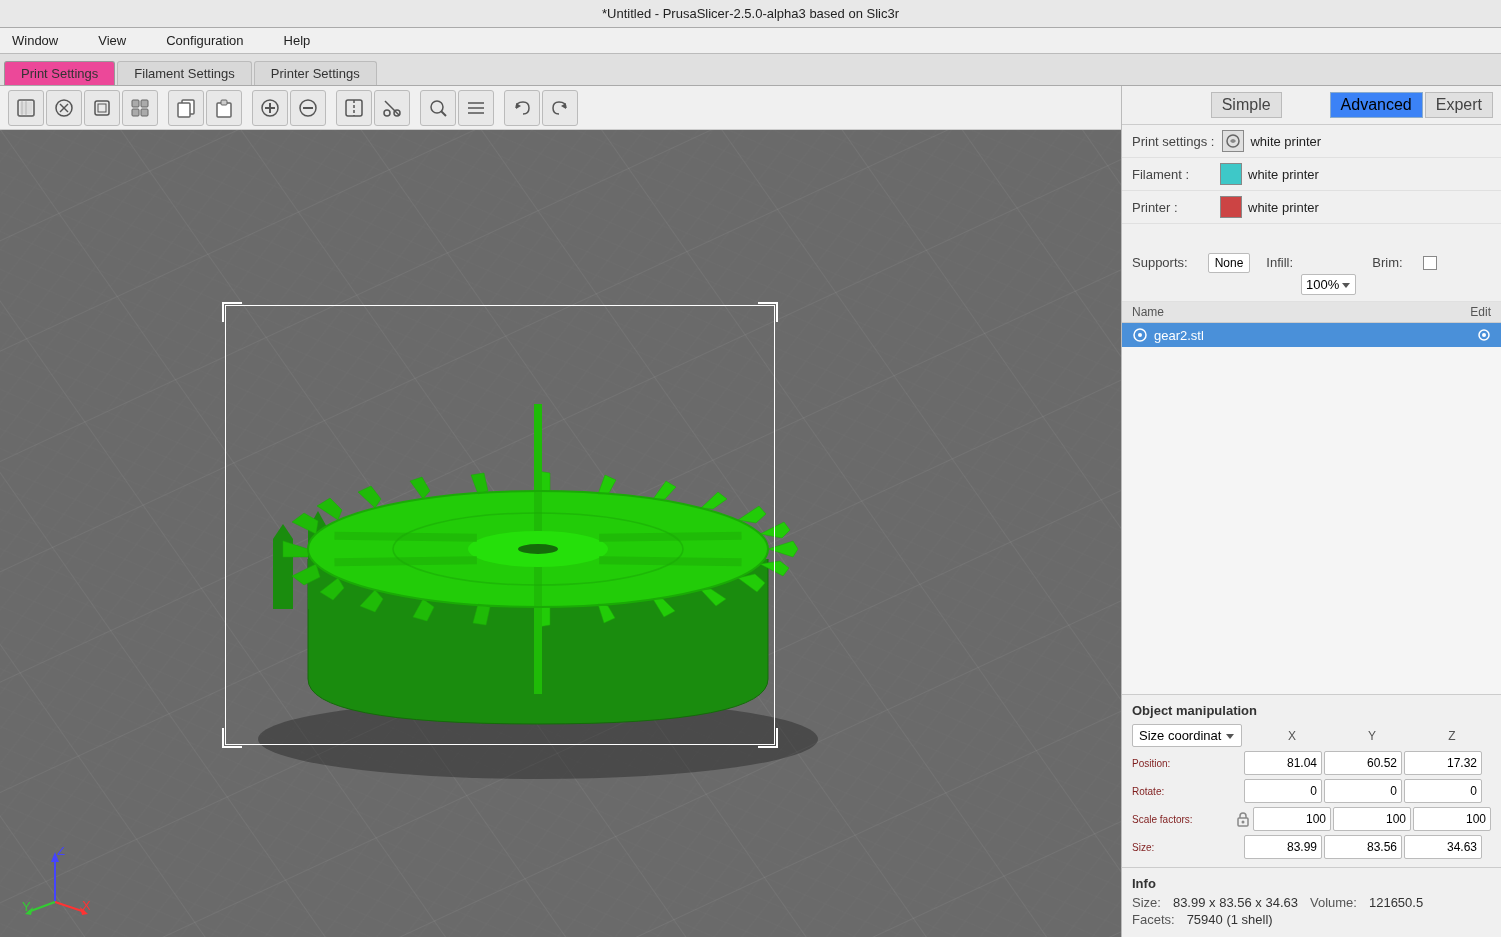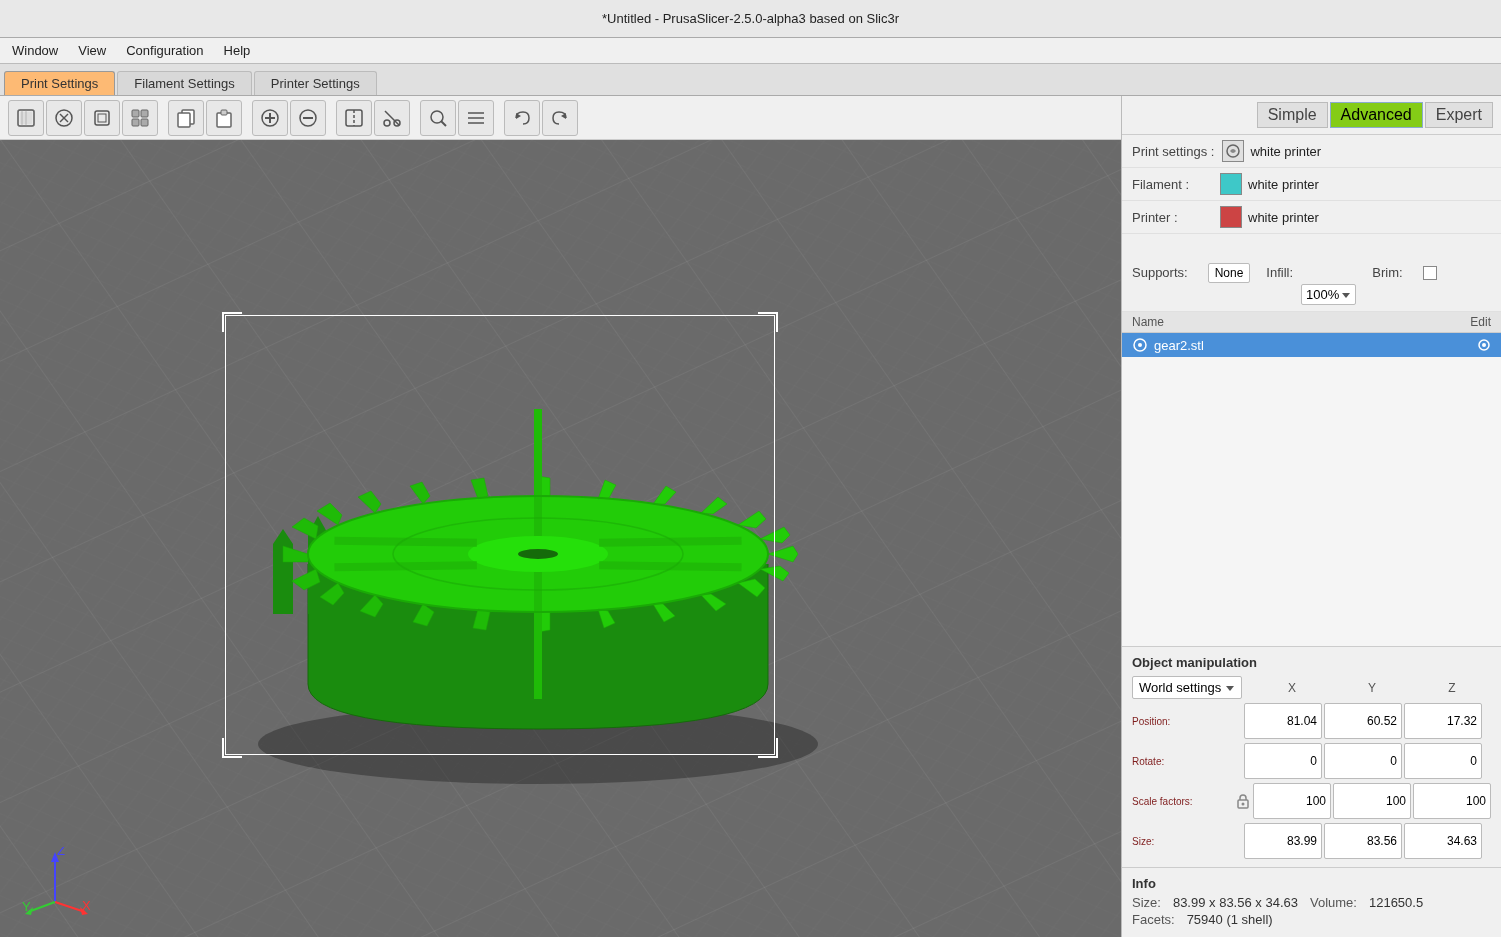--- a/index.html
+++ b/index.html
@@ -1,38 +1,38 @@
 <!DOCTYPE html>
 <html><head>
   <meta charset="utf-8">
   <style>
     * { box-sizing: border-box; margin: 0; padding: 0; font-family: Arial, sans-serif; font-size: 13px; }
     body { width: 1501px; height: 937px; overflow: hidden; background: #c0c0c0; display: flex; flex-direction: column; }
 
     
     #titlebar {
       background: #e8e8e8;
-      height: 38px;
+      height: 28px;
       display: flex;
       align-items: center;
       justify-content: center;
       border-bottom: 1px solid #aaa;
       font-size: 13px;
       color: #222;
     }
 
     
     #menubar {
       background: #f0f0f0;
       height: 26px;
       display: flex;
       align-items: center;
       border-bottom: 1px solid #bbb;
       padding: 0 4px;
-      gap: 4px;
+      gap: 24px;
     }
     .menu-item {
       padding: 2px 8px;
       cursor: pointer;
       color: #222;
     }
 
     
     #tabbar {
       background: #e0e0e0;
@@ -46,21 +46,21 @@
       padding: 4px 16px;
       border: 1px solid #bbb;
       border-bottom: none;
       background: #d8d8d8;
       cursor: pointer;
       margin-right: 2px;
       border-radius: 3px 3px 0 0;
       color: #333;
     }
     .tab.active {
-      background: #fdba74;
+      background: #ec4899;
       border-color: #999;
     }
 
     
     #main {
       display: flex;
       flex: 1;
       overflow: hidden;
     }
 
@@ -141,23 +141,24 @@
     }
     .mode-btn {
       padding: 3px 10px;
       border: 1px solid #bbb;
       background: #e0e0e0;
       cursor: pointer;
       font-size: 16px;
       color: #444;
     }
     .mode-btn.active {
-      background: #84cc16;
+      background: #3b82f6;
       border-color: #8aabcc;
       color: #000;
+      margin-left: 46px;
     }
 
     
     .settings-row {
       display: flex;
       align-items: center;
       padding: 5px 10px;
       border-bottom: 1px solid #e0e0e0;
       gap: 8px;
     }
@@ -263,21 +264,21 @@
       margin-top: 4px;
       gap: 2px;
     }
     .manip-label {
       width: 110px;
       font-size: 10px;
       color: #7f1d1d;
     }
     .manip-input {
       width: 78px;
-      height: 36px;
+      height: 24px;
       border: 1px solid #bbb;
       background: white;
       text-align: right;
       padding: 0 4px;
       font-size: 12px;
       border-radius: 2px;
     }
     .lock-icon-wrap {
       width: 18px;
       display: flex;
@@ -657,21 +658,21 @@
         </svg>
     </div>
 
     <div style="flex:1;min-height:180px;background:#f5f5f5;"></div>
 
     <div id="obj-manip">
       <div class="section-title">Object manipulation</div>
 
       <div style="display:flex;align-items:center;margin-bottom:4px;">
         <div class="coord-selector">
-          <span>World settings</span>
+          <span>Size coordinat</span>
           <svg width="10" height="10" viewBox="0 0 10 10">
               <polygon points="1,3 9,3 5,8" fill="#555"></polygon>
             </svg>
         </div>
         <div style="margin-left:auto;display:flex;gap:2px;">
           <div style="width:78px;text-align:center;font-size:12px;color:#555;">X</div>
           <div style="width:78px;text-align:center;font-size:12px;color:#555;">Y</div>
           <div style="width:78px;text-align:center;font-size:12px;color:#555;">Z</div>
         </div>
       </div>

